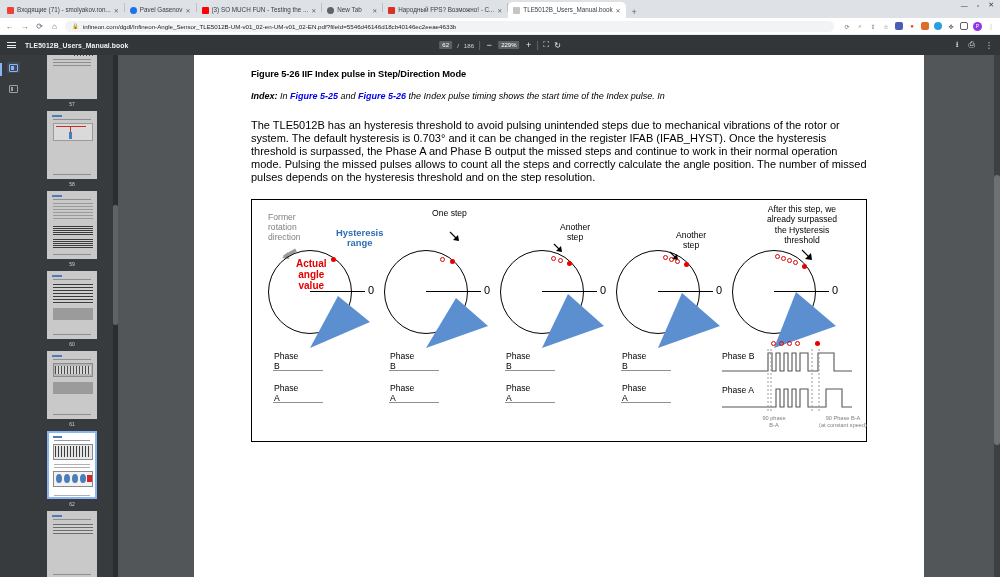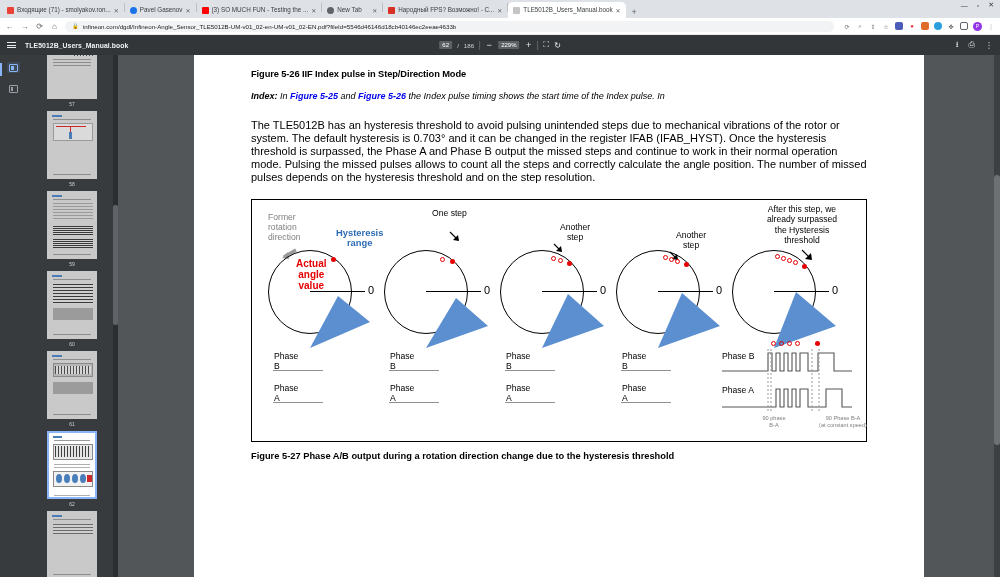--- a/index.html
+++ b/index.html
@@ -580,21 +580,20 @@
                   <span>B-A</span>
                 </div>
                 <div class="wavefoot" style="left:78px;top:70px;width:86px">
                   <span>90   Phase B-A</span><br>
                   <span>(at constant speed)</span>
                 </div>
               </div>
 
             </div>
 
-            <div class="figcap2">Figure 5-27 Phase A/B output during a rotation direction change due to the hysteresis threshold</div>
 
           </div>
         </div>
 
         <div class="vscroll">
           <div class="vthumb" style="top:120px;height:270px"></div>
         </div>
       </div>
 
     </div>

